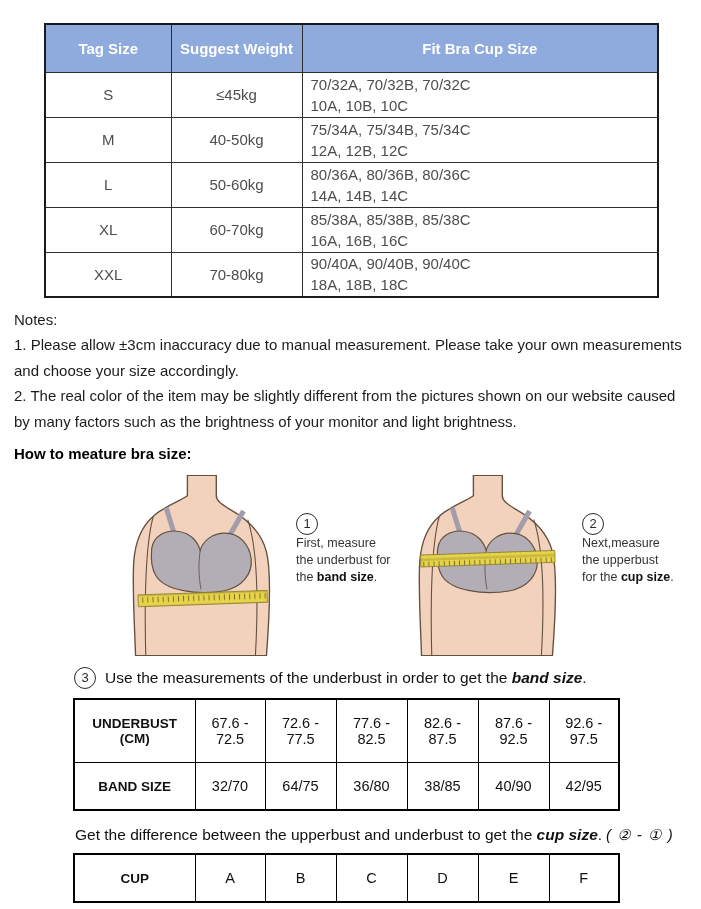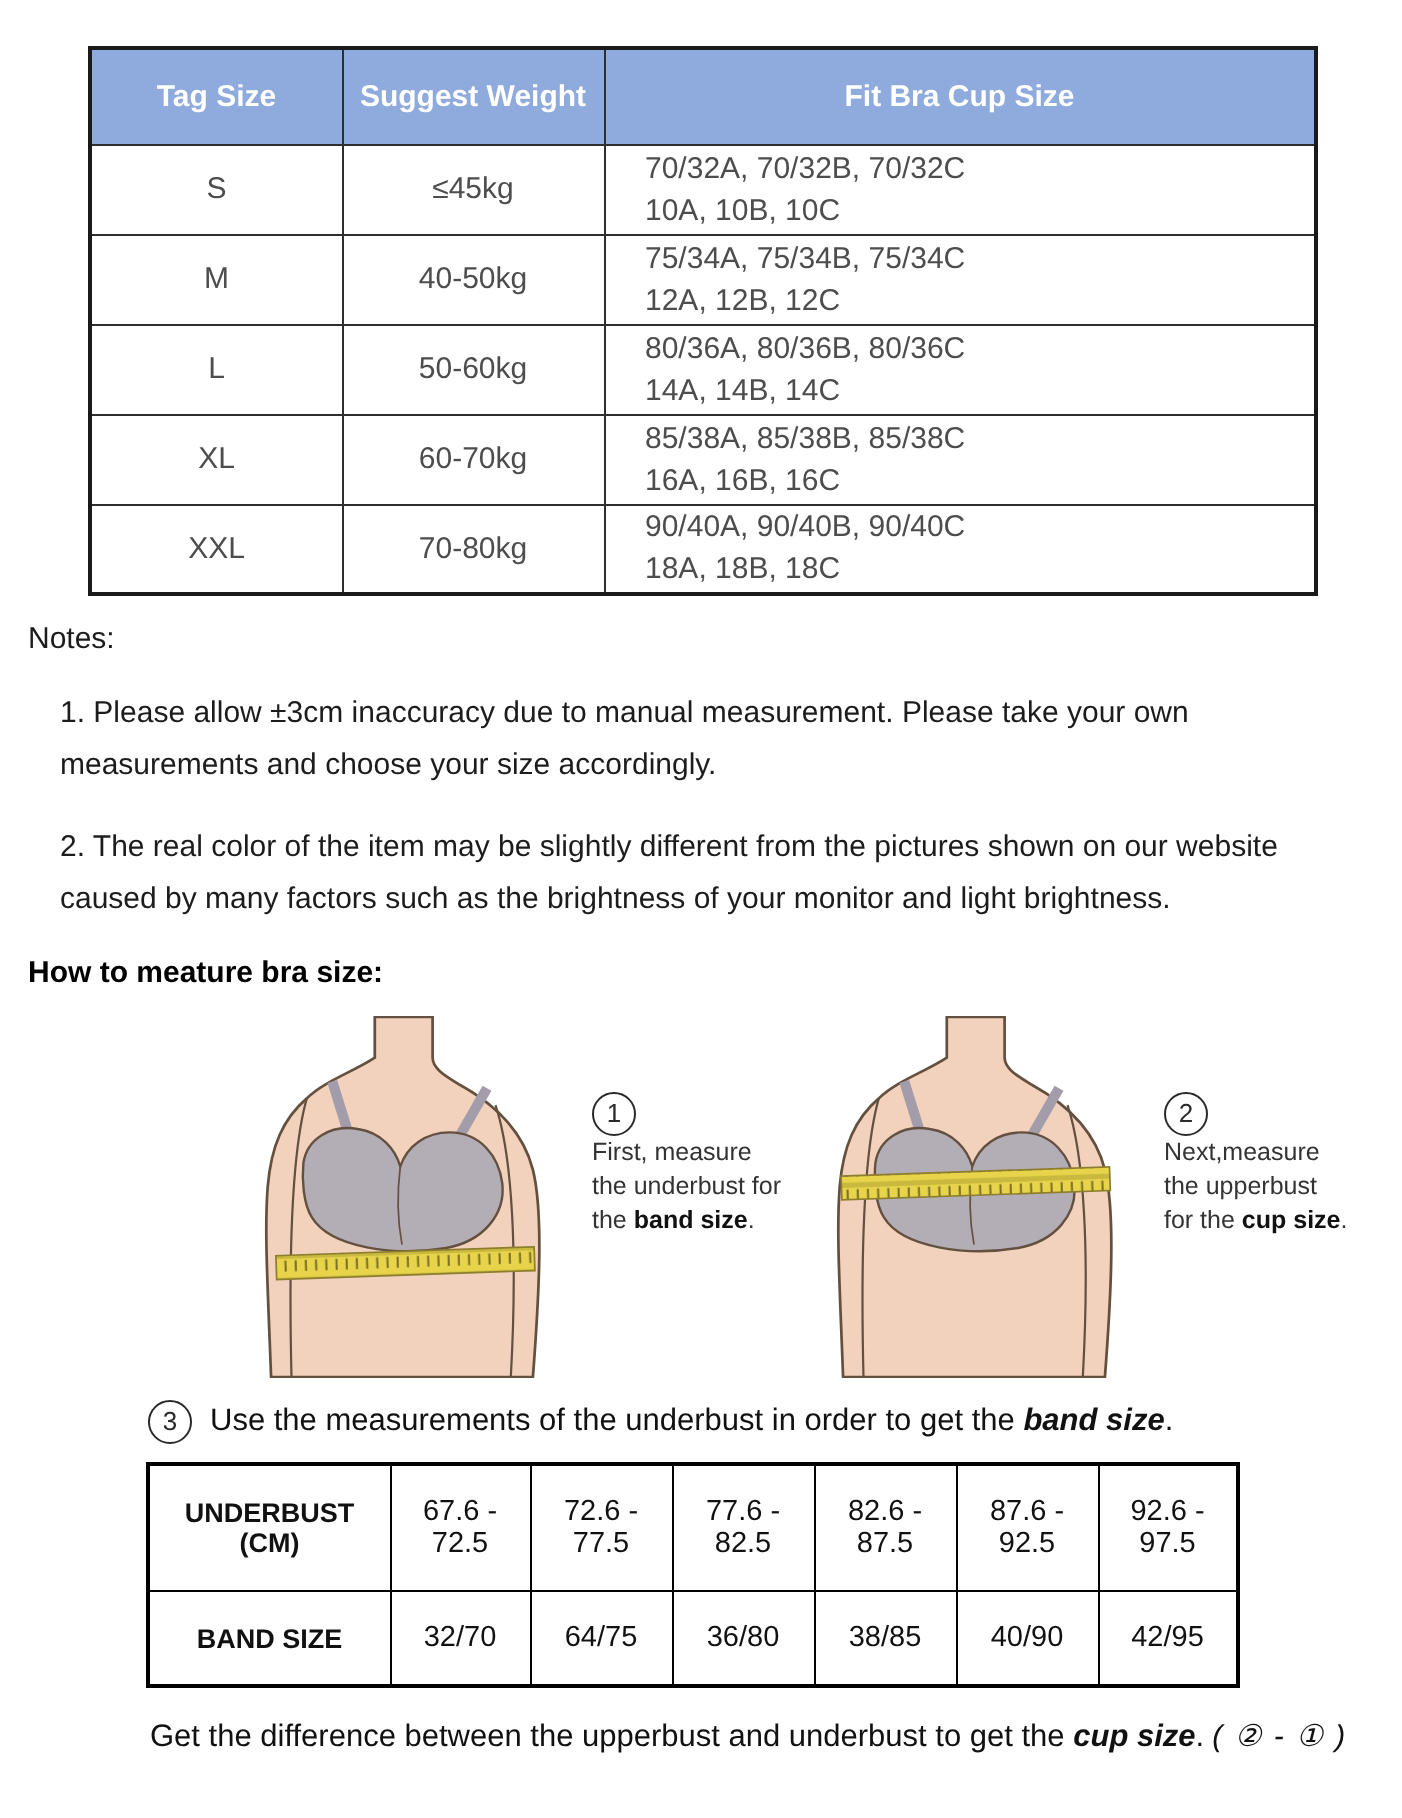--- a/index.html
+++ b/index.html
@@ -18,26 +18,26 @@
   }
   table.size-table th, table.size-table td { border: 1px solid #2e2e2e; }
   table.size-table th {
     background: #8faadc; color: #fff; font-size: 15px; font-weight: bold;
     height: 48px; text-align: center;
   }
   table.size-table td {
     font-size: 15px; color: #4d4d4d; height: 45px; text-align: center;
     padding: 0;
   }
-  table.size-table td.cup-cell { text-align: left; padding-left: 20px; line-height: 21px; }
+  table.size-table td.cup-cell { text-align: left; padding-left: 8px; line-height: 21px; }
 
   
   .notes { margin: 13px 0 0 14px; width: 668px; font-size: 15px; color: #1c1c1c; }
   .notes-title { font-weight: normal; font-size: 15px; margin-bottom: 4px; }
-  .notes p { margin: 16px; line-height: 25.5px; }
+  .notes p { margin: 0; line-height: 25.5px; }
 
   
   .guide-title { margin: 11px 0 0 14px; font-size: 15px; font-weight: bold; }
 
   .figures { display: flex; margin: 13px 0 0 116px; height: 181px; }
   .figure { display: flex; }
   .figure svg { display: block; }
   .step-note { margin: 38px 0 0 10px; width: 96px; }
   .circle-num {
     width: 22px; height: 22px; border: 1.6px solid #2a2a2a; border-radius: 50%;
@@ -247,16 +247,25 @@
     <colgroup>
         <col style="width:121px">
         <col style="width:70px">
         <col style="width:71px">
         <col style="width:71px">
         <col style="width:71px">
         <col style="width:71px">
         <col style="width:70px">
       </colgroup>
     <tbody>
+        <tr class="cup-r1">
+      <td class="mini-label">CUP</td>
+      <td class="mini-val">A</td>
+      <td class="mini-val">B</td>
+      <td class="mini-val">C</td>
+      <td class="mini-val">D</td>
+      <td class="mini-val">E</td>
+      <td class="mini-val">F</td>
+    </tr>
   </tbody>
     </table>
 
 </div>
 
 </body></html>

